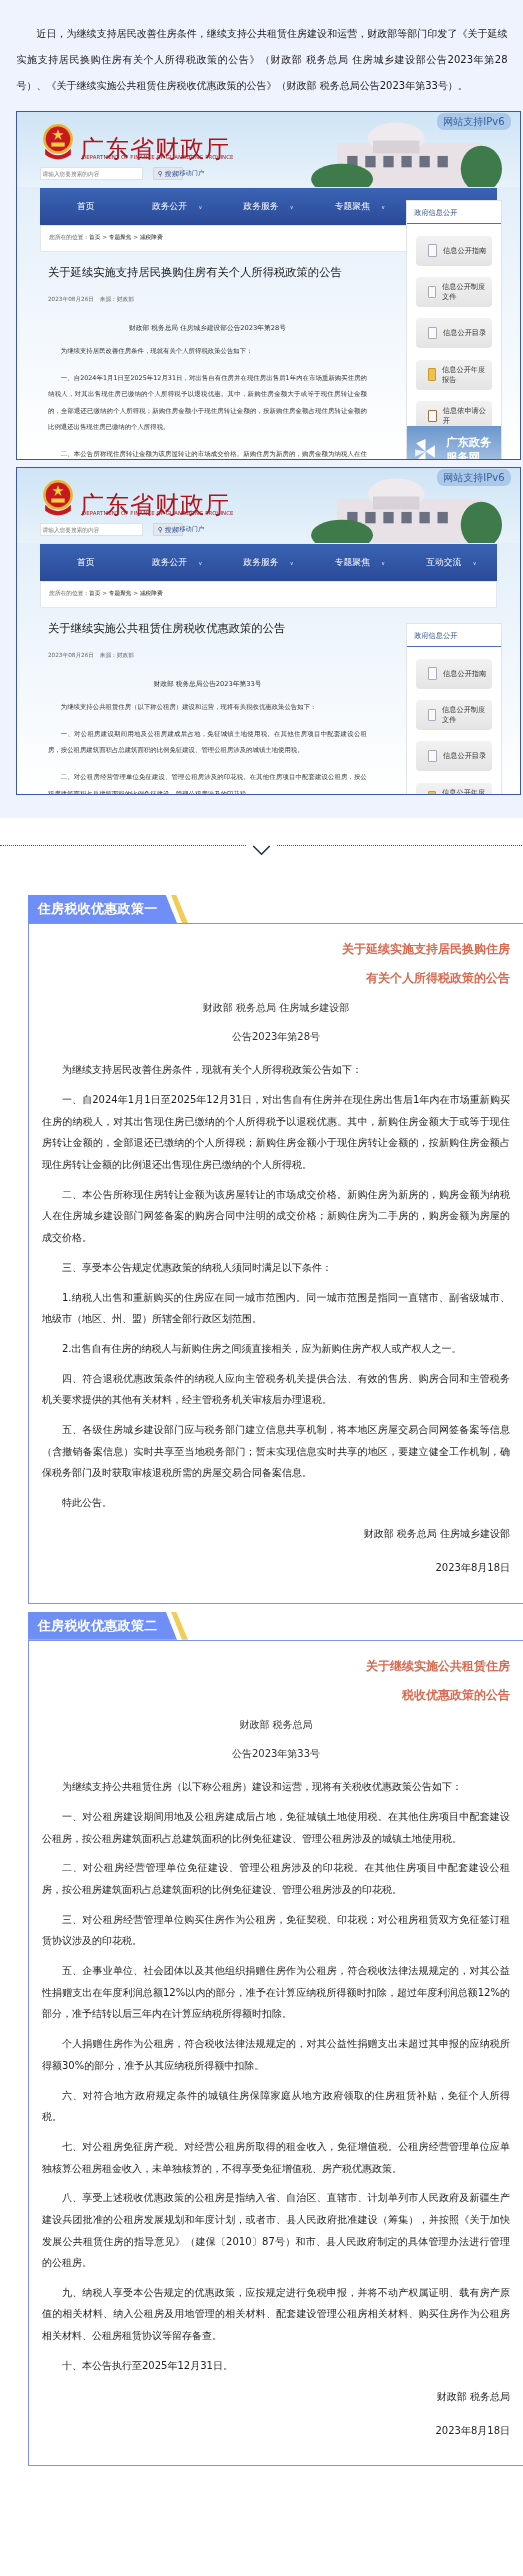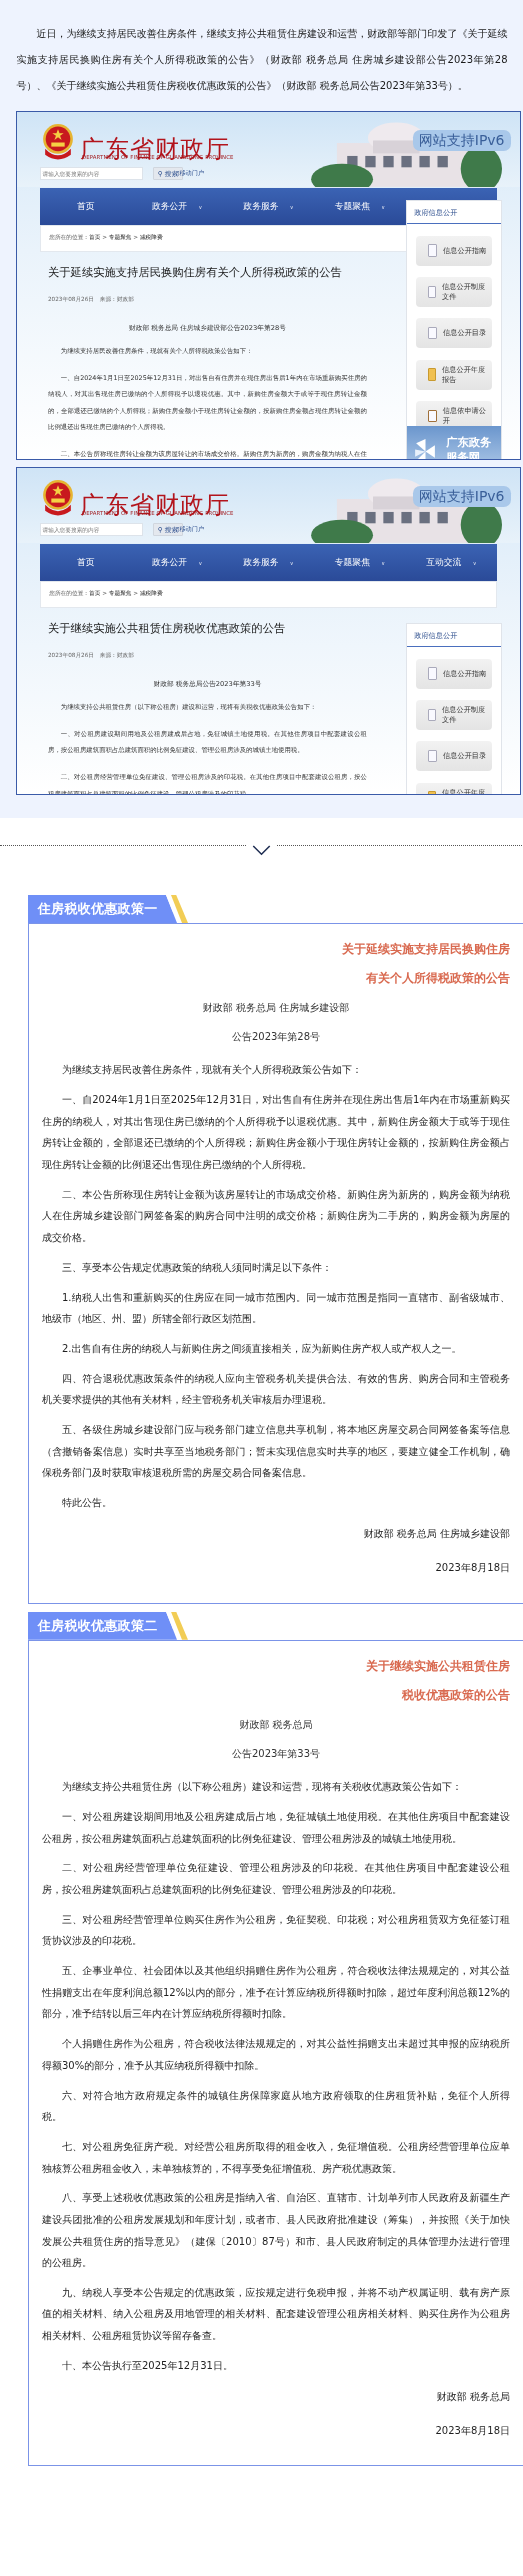--- a/index.html
+++ b/index.html
@@ -11,21 +11,21 @@
   .shot1 { top: 111px; height: 349px; }
   .shot2 { top: 467px; height: 328px; }
 
   .sh-header { position: relative; height: 75px; background: linear-gradient(180deg, #cfe4f6 0%, #e8f2fa 100%); }
   .emblem { position: absolute; left: 25px; top: 11.3px; width: 32px; height: 39px; }
   .site-title { position: absolute; left: 63px; top: 21px; font-family: "DejaVu Serif", "Liberation Serif", serif; font-weight: normal; font-size: 24px; color: #b3141c; letter-spacing: 1px; }
   .site-subtitle { position: absolute; left: 65px; top: 42px; font-size: 5.4px; color: #a32024; letter-spacing: 0.1px; }
   .search-box { position: absolute; left: 23px; top: 55px; width: 103px; height: 13.4px; background: #fff; border: 0.5px solid #dde3ea; font-size: 5.7px; color: #777; padding-left: 1.5px; line-height: 12.4px; }
   .search-btn { position: absolute; left: 124px; top: 55px; width: 30px; height: 13.4px; background: #e4e8ee; border: 0.5px solid #d0d6de; border-radius: 1px; font-size: 6.7px; color: #2b4d8d; line-height: 12.4px; text-align: center; margin-left: 12px; }
   .mobile-link { position: absolute; left: 159px; top: 57px; font-size: 6.2px; color: #2b4d8d; }
-  .ipv6 { position: absolute; right: 9.3px; top: 18px; background: #a9c8ea; color: #3a5f99; font-size: 14px; padding: 1.5px 6.2px; border-radius: 7.2px; }
+  .ipv6 { position: absolute; right: 9.3px; top: 1px; background: #a9c8ea; color: #3a5f99; font-size: 10px; padding: 1.5px 6.2px; border-radius: 7.2px; }
   .building { position: absolute; left: 258px; top: 0; width: 227px; height: 75px; }
 
   .sh-nav { position: absolute; left: 23px; width: 457px; height: 37px; background: linear-gradient(180deg, #3b63b4 0%, #2a4a98 100%); display: flex; }
   .shot1 .sh-nav { top: 76px; }
   .shot2 .sh-nav { top: 76px; }
   .nav-item { flex: 1; color: #fff; font-size: 8.8px; display: flex; align-items: center; justify-content: center; gap: 11.3px; }
   .nav-item .chev { font-size: 5.2px; opacity: 0.85; }
   .sh-crumb { position: absolute; left: 23px; width: 457px; height: 27px; background: #fff; border: 0.5px solid #e3e8ee; font-size: 5.7px; color: #555; padding: 8.2px 8.2px; }
   .shot1 .sh-crumb { top: 113px; } .shot2 .sh-crumb { top: 113px; }
   .sh-crumb b { font-weight: normal; color: #222; }

